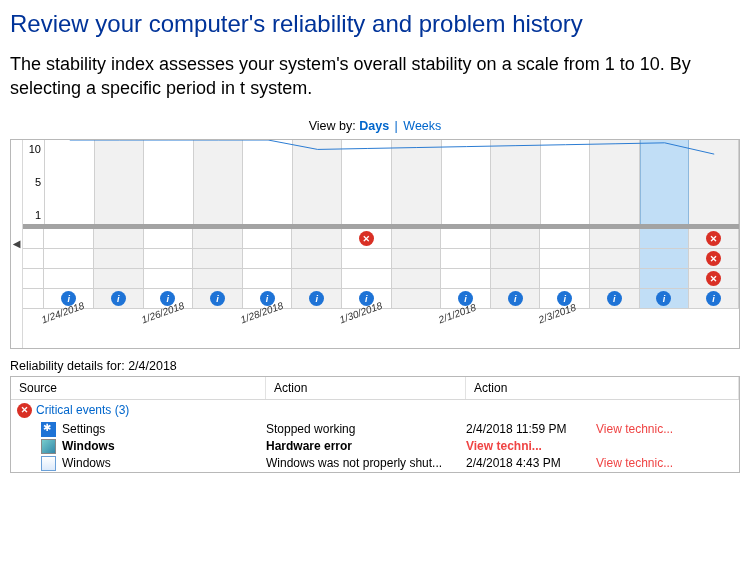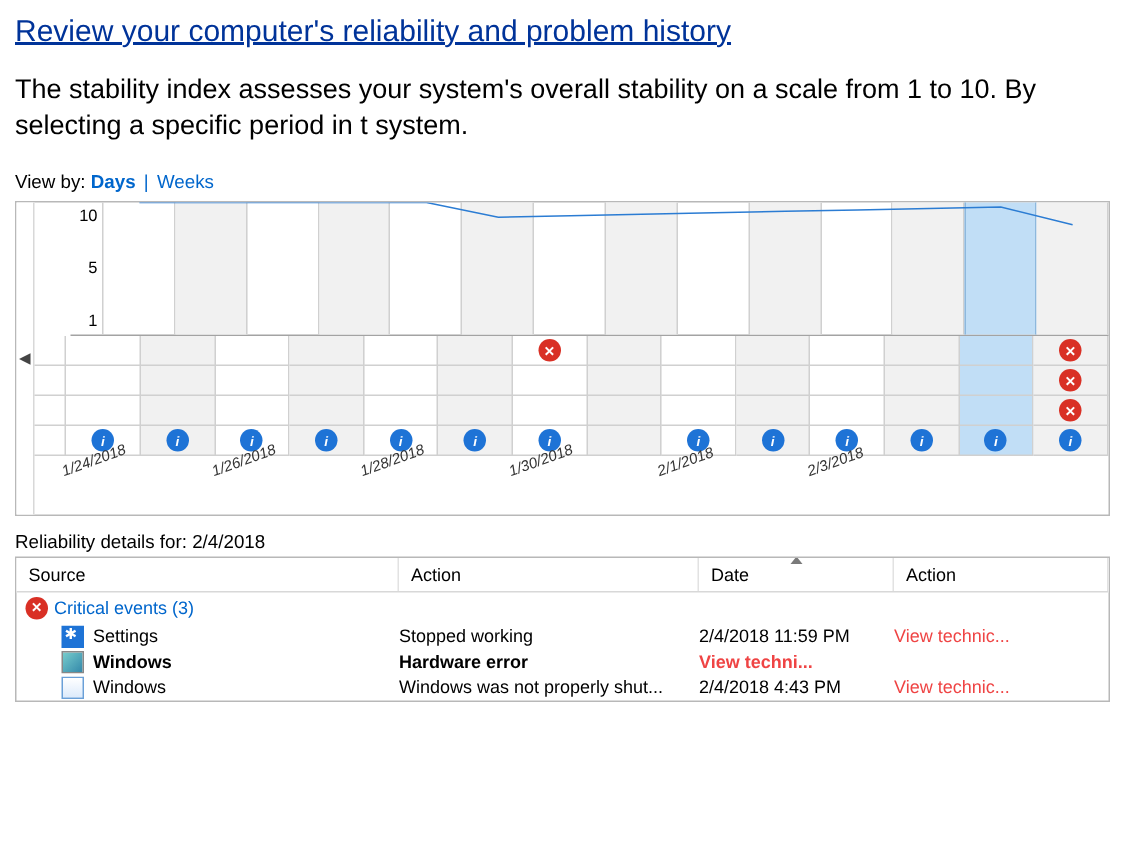--- a/index.html
+++ b/index.html
@@ -7,43 +7,42 @@
     margin: 0;
     font-family: "Segoe UI", Tahoma, sans-serif;
     font-size: 12px;
     color: #000;
     background: #fff;
     width: 750px;
     overflow: hidden;
   }
   .page { padding: 8px 10px 0 10px; }
   .title {
-    font-size: 20px;
+    font-size: 24px;
     color: #003399;
     margin: 2px 0 14px 0;
     font-weight: 400;
-    text-decoration: underline;
   }
   .desc { font-size: 18px; margin-bottom: 18px; line-height: 1.35; }
-  .viewby { font-size: 12.5px; margin-bottom: 6px; }
+  .viewby { font-size: 12.5px; margin-bottom: 6px; text-align: center; }
   .link { color: #0066cc; cursor: pointer; }
   .link.bold { font-weight: 700; }
   .sep { color: #0066cc; margin: 0 2px; }
 
   
   .chart-shell { border: 1px solid #b8b8b8; display: flex; height: 210px; }
   .navbtn {
     width: 12px;
     background: #fff;
     border-right: 1px solid #d8d8d8;
     display: flex; align-items: center; justify-content: center;
     font-size: 10px; color: #444; cursor: pointer;
   }
   .chart-body { flex: 1; display: flex; flex-direction: column; }
-  .graph-row { display: flex; height: 105px; border-bottom: 1px solid #a3a3a3; margin-left: 24px; }
+  .graph-row { display: flex; height: 105px; border-bottom: 5px solid #a3a3a3; }
   .yaxis {
     width: 22px;
     border-right: 1px solid #d0d0d0;
     display: flex; flex-direction: column; justify-content: space-between;
     padding: 3px 3px 3px 0; font-size: 11px; text-align: right;
   }
   .plot { flex: 1; position: relative; }
   .col {
     position: absolute; top: 0; bottom: 0;
     border-right: 1px solid #d0d0d0;
@@ -313,24 +312,20 @@
 
   <div class="details-label">
     <span>Reliability details for:</span>
     <span>2/4/2018</span>
   </div>
 
   <div class="grid">
     <div class="grid-head">
       <div class="cell c-src">Source</div>
       <div class="cell c-sum">Action</div>
-      <div class="cell c-date" style="position:relative;">
-        <div class="sort-caret"></div>
-        <span>Date</span>
-      </div>
       <div class="cell c-act">Action</div>
     </div>
     <div class="group-row">
       <span class="err-icon">✕</span>
       <span>Critical events (3)</span>
     </div>
     <div id="rows">
         <div class="grid-row">
           <div class="cell c-src">
             <span class="gear-icon"></span>

